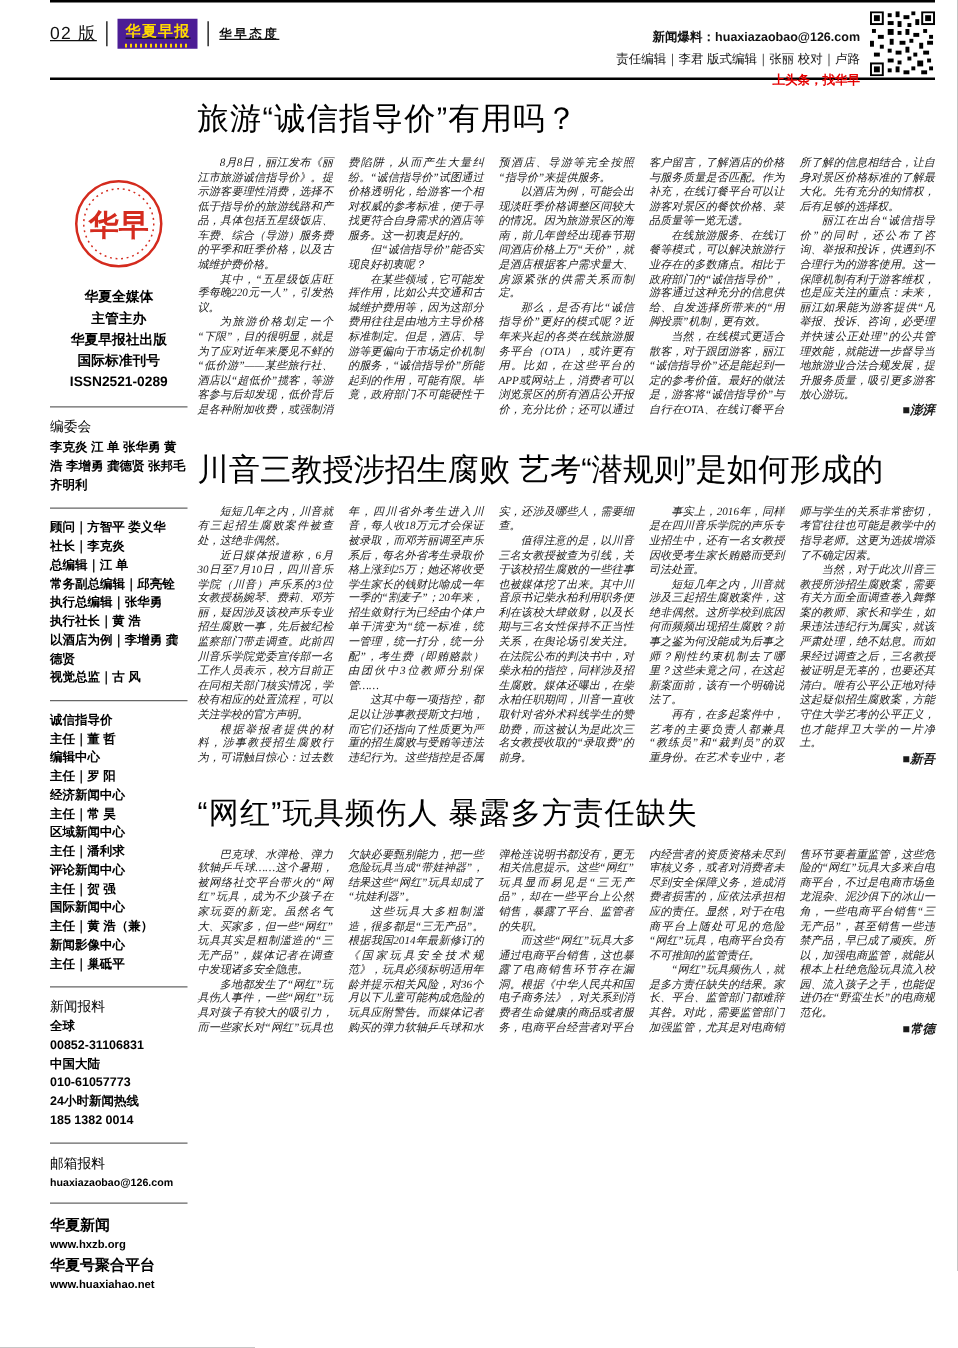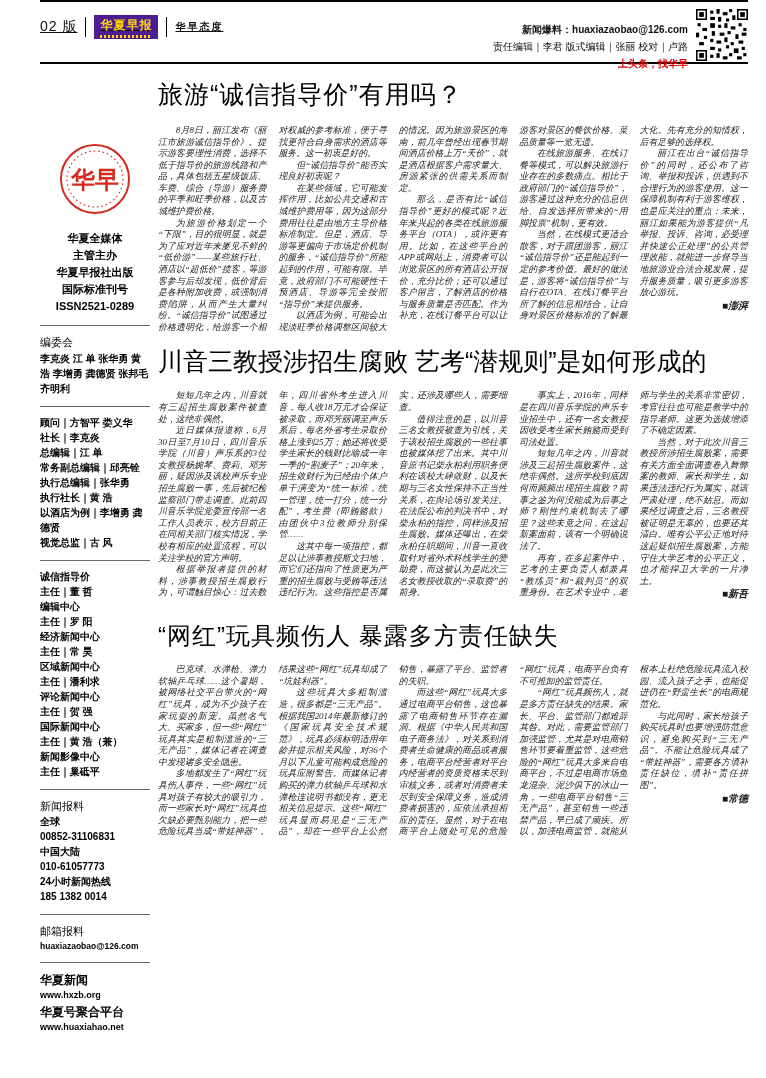--- a/index.html
+++ b/index.html
@@ -34,21 +34,21 @@
   .pub-lines { text-align:center; font-weight:bold; font-size:11px; line-height:1.55; }
   .side-divider { border-top:1px solid #666; margin:10px 0 8px 0; }
   .side-label { font-weight:normal; font-size:11px; }
   .side-block div { margin:0; }
   .side-small { font-size:8.5px; font-weight:600; font-family:"Liberation Sans",sans-serif; }
   .site-label { font-weight:bold; font-size:12px; }
   .site-url { font-size:9px; font-weight:600; }
   
   .a-title { font-family:"Liberation Sans","DejaVu Sans",sans-serif; font-weight:normal; color:#000; }
   .t1 { font-size:25px; letter-spacing:1px; margin:14px 0 14px 0; }
-  .t2 { font-size:25px; letter-spacing:0; margin:12px 0 12px 0; white-space:nowrap; }
+  .t2 { font-size:25px; letter-spacing:0; margin:24px 0 12px 0; white-space:nowrap; }
   .t3 { font-size:24px; letter-spacing:1px; margin:20px 0 12px 0; }
   .a-body { column-count:5; column-gap:12px; font-size:8.9px; line-height:1.3; text-align:justify; color:#1a1a1a; }
   .a-body p { text-indent:2em; margin:0;font-style:italic; }
   .sig { text-align:right; font-weight:bold; margin-top:12px; font-family:"Liberation Sans",sans-serif; font-size:10px; }
 </style>
 </head>
 <body>
 
 <div class="page">
 
@@ -217,20 +217,21 @@
       </div>
     </div>
 
     <div class="main">
 
       <article>
         <h1 class="a-title t1">旅游“诚信指导价”有用吗？</h1>
         <div class="a-body">
           <div>
               <p>8月8日，丽江发布《丽江市旅游诚信指导价》。提示游客要理性消费，选择不低于指导价的旅游线路和产品，具体包括五星级饭店、车费、综合（导游）服务费的平季和旺季价格，以及古城维护费价格。</p>
+              <p>其中，“五星级饭店旺季每晚220元一人”，引发热议。</p>
               <p>为旅游价格划定一个“下限”，目的很明显，就是为了应对近年来屡见不鲜的“低价游”——某些旅行社、酒店以“超低价”揽客，等游客参与后却发现，低价背后是各种附加收费，或强制消费陷阱，从而产生大量纠纷。“诚信指导价”试图通过价格透明化，给游客一个相对权威的参考标准，便于寻找更符合自身需求的酒店等服务。这一初衷是好的。</p>
               <p>但“诚信指导价”能否实现良好初衷呢？</p>
               <p>在某些领域，它可能发挥作用，比如公共交通和古城维护费用等，因为这部分费用往往是由地方主导价格标准制定。但是，酒店、导游等更偏向于市场定价机制的服务，“诚信指导价”所能起到的作用，可能有限。毕竟，政府部门不可能硬性干预酒店、导游等完全按照“指导价”来提供服务。</p>
               <p>以酒店为例，可能会出现淡旺季价格调整区间较大的情况。因为旅游景区的海南，前几年曾经出现春节期间酒店价格上万“天价”，就是酒店根据客户需求量大、房源紧张的供需关系而制定。</p>
               <p>那么，是否有比“诚信指导价”更好的模式呢？近年来兴起的各类在线旅游服务平台（OTA），或许更有用。比如，在这些平台的APP或网站上，消费者可以浏览景区的所有酒店公开报价，充分比价；还可以通过客户留言，了解酒店的价格与服务质量是否匹配。作为补充，在线订餐平台可以让游客对景区的餐饮价格、菜品质量等一览无遗。</p>
               <p>在线旅游服务、在线订餐等模式，可以解决旅游行业存在的多数痛点。相比于政府部门的“诚信指导价”，游客通过这种充分的信息供给、自发选择所带来的“用脚投票”机制，更有效。</p>
               <p>当然，在线模式更适合散客，对于跟团游客，丽江“诚信指导价”还是能起到一定的参考价值。最好的做法是，游客将“诚信指导价”与自行在OTA、在线订餐平台所了解的信息相结合，让自身对景区价格标准的了解最大化。先有充分的知情权，后有足够的选择权。</p>
               <p>丽江在出台“诚信指导价”的同时，还公布了咨询、举报和投诉，供遇到不合理行为的游客使用。这一保障机制有利于游客维权，也是应关注的重点：未来，丽江如果能为游客提供“凡举报、投诉、咨询，必受理并快速公正处理”的公共管理效能，就能进一步督导当地旅游业合法合规发展，提升服务质量，吸引更多游客放心游玩。</p>
             </div>
           <p class="sig">■澎湃</p>
@@ -257,21 +258,20 @@
 
       <article>
         <h1 class="a-title t3">“网红”玩具频伤人 暴露多方责任缺失</h1>
         <div class="a-body">
           <div>
               <p>巴克球、水弹枪、弹力软轴乒乓球……这个暑期，被网络社交平台带火的“网红”玩具，成为不少孩子在家玩耍的新宠。虽然名气大、买家多，但一些“网红”玩具其实是粗制滥造的“三无产品”，媒体记者在调查中发现诸多安全隐患。</p>
               <p>多地都发生了“网红”玩具伤人事件，一些“网红”玩具对孩子有较大的吸引力，而一些家长对“网红”玩具也欠缺必要甄别能力，把一些危险玩具当成“带娃神器”，结果这些“网红”玩具却成了“坑娃利器”。</p>
               <p>这些玩具大多粗制滥造，很多都是“三无产品”。根据我国2014年最新修订的《国家玩具安全技术规范》，玩具必须标明适用年龄并提示相关风险，对36个月以下儿童可能构成危险的玩具应附警告。而媒体记者购买的弹力软轴乒乓球和水弹枪连说明书都没有，更无相关信息提示。这些“网红”玩具显而易见是“三无产品”，却在一些平台上公然销售，暴露了平台、监管者的失职。</p>
               <p>而这些“网红”玩具大多通过电商平台销售，这也暴露了电商销售环节存在漏洞。根据《中华人民共和国电子商务法》，对关系到消费者生命健康的商品或者服务，电商平台经营者对平台内经营者的资质资格未尽到审核义务，或者对消费者未尽到安全保障义务，造成消费者损害的，应依法承担相应的责任。显然，对于在电商平台上随处可见的危险“网红”玩具，电商平台负有不可推卸的监管责任。</p>
               <p>“网红”玩具频伤人，就是多方责任缺失的结果。家长、平台、监管部门都难辞其咎。对此，需要监管部门加强监管，尤其是对电商销售环节要着重监管，这些危险的“网红”玩具大多来自电商平台，不过是电商市场鱼龙混杂、泥沙俱下的冰山一角，一些电商平台销售“三无产品”，甚至销售一些违禁产品，早已成了顽疾。所以，加强电商监管，就能从根本上杜绝危险玩具流入校园、流入孩子之手，也能促进仍在“野蛮生长”的电商规范化。</p>
-              <p>与此同时，家长给孩子购买玩具时也要增强防范意识，避免购买到“三无产品”。不能让危险玩具成了“带娃神器”，需要各方填补责任缺位，填补“责任拼图”。</p>
             </div>
           <p class="sig">■常德</p>
         </div>
       </article>
 
     </div>
   </div>
 </div>
 
 </body></html>

